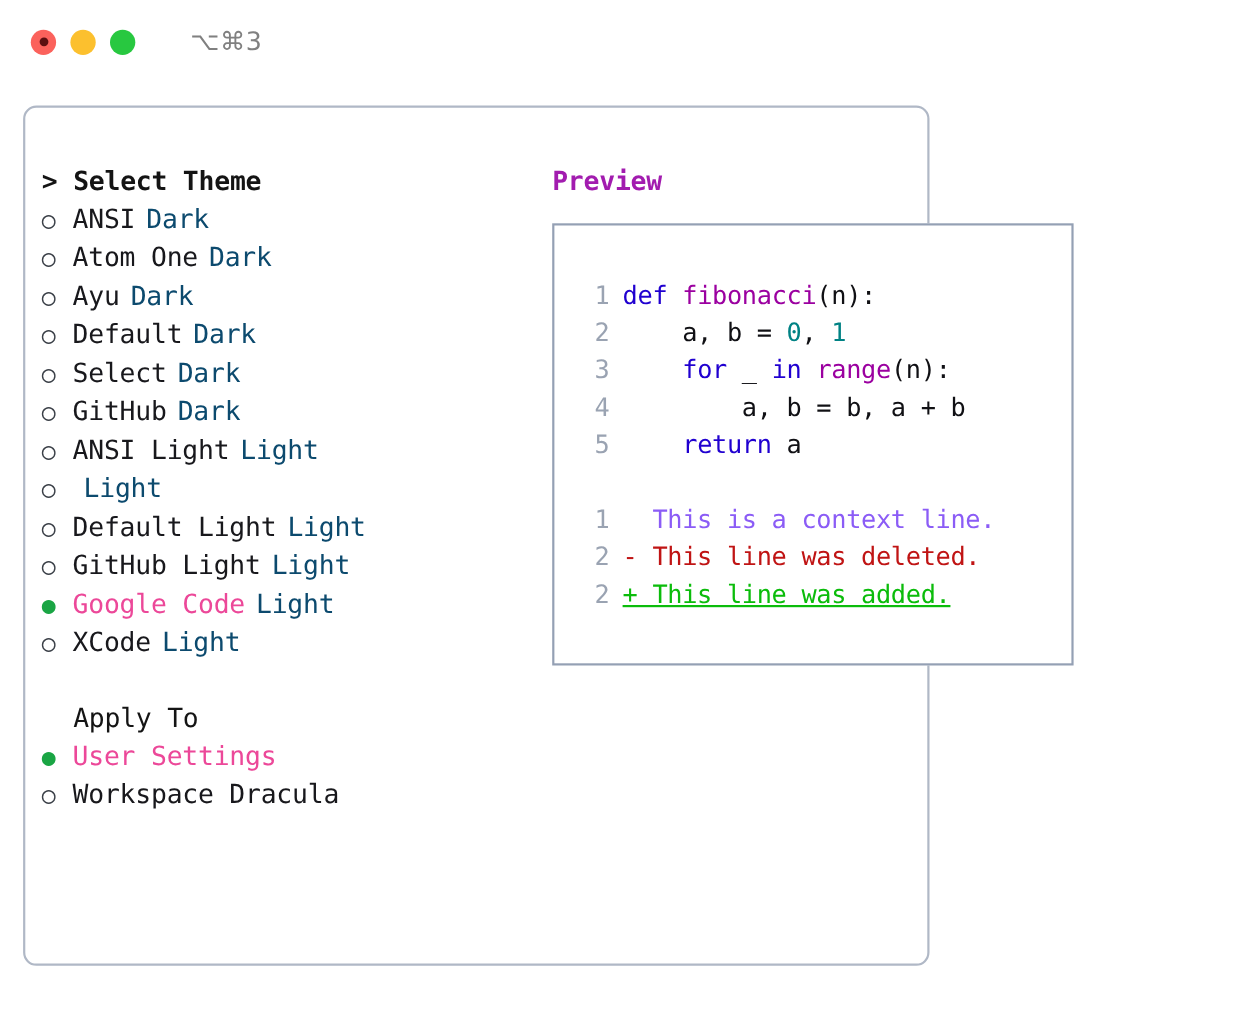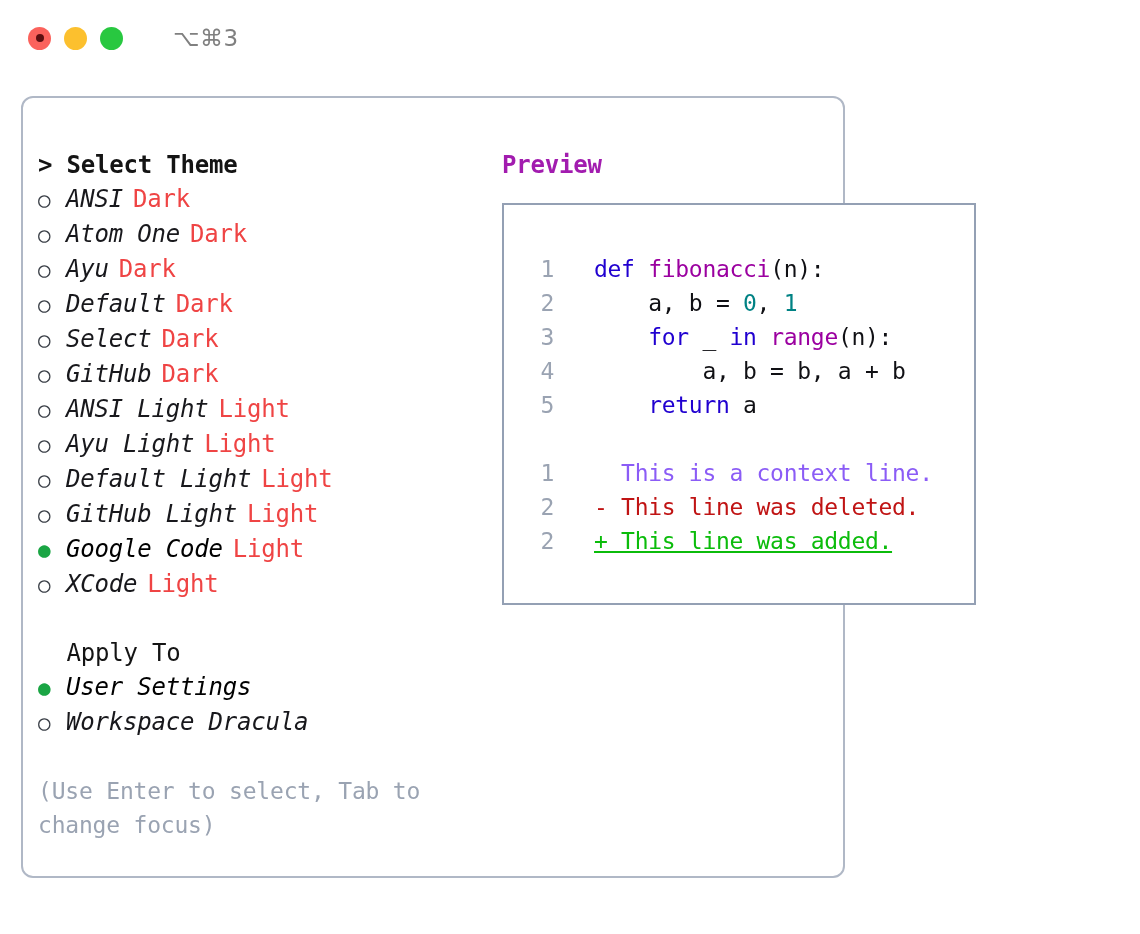--- a/index.html
+++ b/index.html
@@ -99,24 +99,24 @@
     white-space: pre;
     letter-spacing: -0.2px;
   }
   .bullet {
     width: 28px;
     flex: none;
     color: #3b4048;
     font-size: 21px;
   }
   .bullet.sel { color: #1aa544; font-size: 21px; }
-  .opt-label { color: #18181c; font-style: italic; }
-  .opt-label.sel { color: #000000; }
+  .opt-label { color: #18181c; }
+  .opt-label.sel { color: #ec4899; }
   .opt-tag {
-    color: #ef4444;
+    color: #0c4a6e;
     margin-left: 10px;
   }
 
   .spacer { height: 34px; }
 
   .hint {
     font-size: 23px;
     color: #9aa3b2;
     line-height: 34px;
     letter-spacing: -0.2px;
@@ -157,21 +157,21 @@
   }
   .code-line { display: flex; }
   .ln {
     width: 34px;
     flex: none;
     text-align: right;
     color: #9aa3b2;
     padding-right: 12px;
     box-sizing: content-box;
   }
-  .ctext { white-space: pre; margin-left: 28px; }
+  .ctext { white-space: pre; }
 
   .tok-kw   { color: #2000d0; }
   .tok-fn   { color: #9b00a0; }
   .tok-num  { color: #008284; }
   .tok-txt  { color: #101014; }
   .tok-ctx  { color: #8b5cf6; }
   .tok-del  { color: #c01414; }
   .tok-add  { color: #0bbc0b; text-decoration: underline; }
 
   .gap-line { height: 34px; }
@@ -196,38 +196,37 @@
     <div class="left-col">
       <div class="section-head bold">&gt; Select Theme</div>
       <div id="theme-list">
           <div class="opt-row"><span class="bullet">○</span><span class="opt-label">ANSI</span><span class="opt-tag">Dark</span></div>
           <div class="opt-row"><span class="bullet">○</span><span class="opt-label">Atom One</span><span class="opt-tag">Dark</span></div>
           <div class="opt-row"><span class="bullet">○</span><span class="opt-label">Ayu</span><span class="opt-tag">Dark</span></div>
           <div class="opt-row"><span class="bullet">○</span><span class="opt-label">Default</span><span class="opt-tag">Dark</span></div>
           <div class="opt-row"><span class="bullet">○</span><span class="opt-label">Select</span><span class="opt-tag">Dark</span></div>
           <div class="opt-row"><span class="bullet">○</span><span class="opt-label">GitHub</span><span class="opt-tag">Dark</span></div>
           <div class="opt-row"><span class="bullet">○</span><span class="opt-label">ANSI Light</span><span class="opt-tag">Light</span></div>
-          <div class="opt-row"><span class="bullet">○</span><span class="opt-label">Ayu Light</span><span class="opt-tag">Light</span></div>
+          <div class="opt-row"><span class="bullet">○</span><span class="opt-tag">Light</span></div>
           <div class="opt-row"><span class="bullet">○</span><span class="opt-label">Default Light</span><span class="opt-tag">Light</span></div>
           <div class="opt-row"><span class="bullet">○</span><span class="opt-label">GitHub Light</span><span class="opt-tag">Light</span></div>
           <div class="opt-row"><span class="bullet sel">●</span><span class="opt-label sel">Google Code</span><span class="opt-tag">Light</span></div>
           <div class="opt-row"><span class="bullet">○</span><span class="opt-label">XCode</span><span class="opt-tag">Light</span></div>
         </div>
 
       <div class="spacer"></div>
 
       <div class="section-head">  Apply To</div>
       <div id="apply-list">
           <div class="opt-row"><span class="bullet sel">●</span><span class="opt-label sel">User Settings</span></div>
           <div class="opt-row"><span class="bullet">○</span><span class="opt-label">Workspace Dracula</span></div>
         </div>
 
       <div class="spacer"></div>
 
-      <div class="hint">(Use Enter to select, Tab to change focus)</div>
     </div>
 
     <div class="right-col">
       <div class="preview-title">Preview</div>
       <div class="preview-box">
         <div class="code" id="code-block"><div class="code-line"><span class="ln">1</span><span class="ctext"><span class="tok-kw">def </span><span class="tok-fn">fibonacci</span><span class="tok-txt">(n):</span></span></div><div class="code-line"><span class="ln">2</span><span class="ctext"><span class="tok-txt">    a, b = </span><span class="tok-num">0</span><span class="tok-txt">, </span><span class="tok-num">1</span></span></div><div class="code-line"><span class="ln">3</span><span class="ctext"><span class="tok-txt">    </span><span class="tok-kw">for</span><span class="tok-txt"> _ </span><span class="tok-kw">in</span><span class="tok-txt"> </span><span class="tok-fn">range</span><span class="tok-txt">(n):</span></span></div><div class="code-line"><span class="ln">4</span><span class="ctext"><span class="tok-txt">        a, b = b, a + b</span></span></div><div class="code-line"><span class="ln">5</span><span class="ctext"><span class="tok-txt">    </span><span class="tok-kw">return</span><span class="tok-txt"> a</span></span></div><div class="gap-line"></div><div class="code-line"><span class="ln">1</span><span class="ctext"><span class="tok-ctx">  This is a context line.</span></span></div><div class="code-line"><span class="ln">2</span><span class="ctext"><span class="tok-del">- This line was deleted.</span></span></div><div class="code-line"><span class="ln">2</span><span class="ctext"><span class="tok-add">+ This line was added.</span></span></div></div>
       </div>
     </div>
 
   </div>

